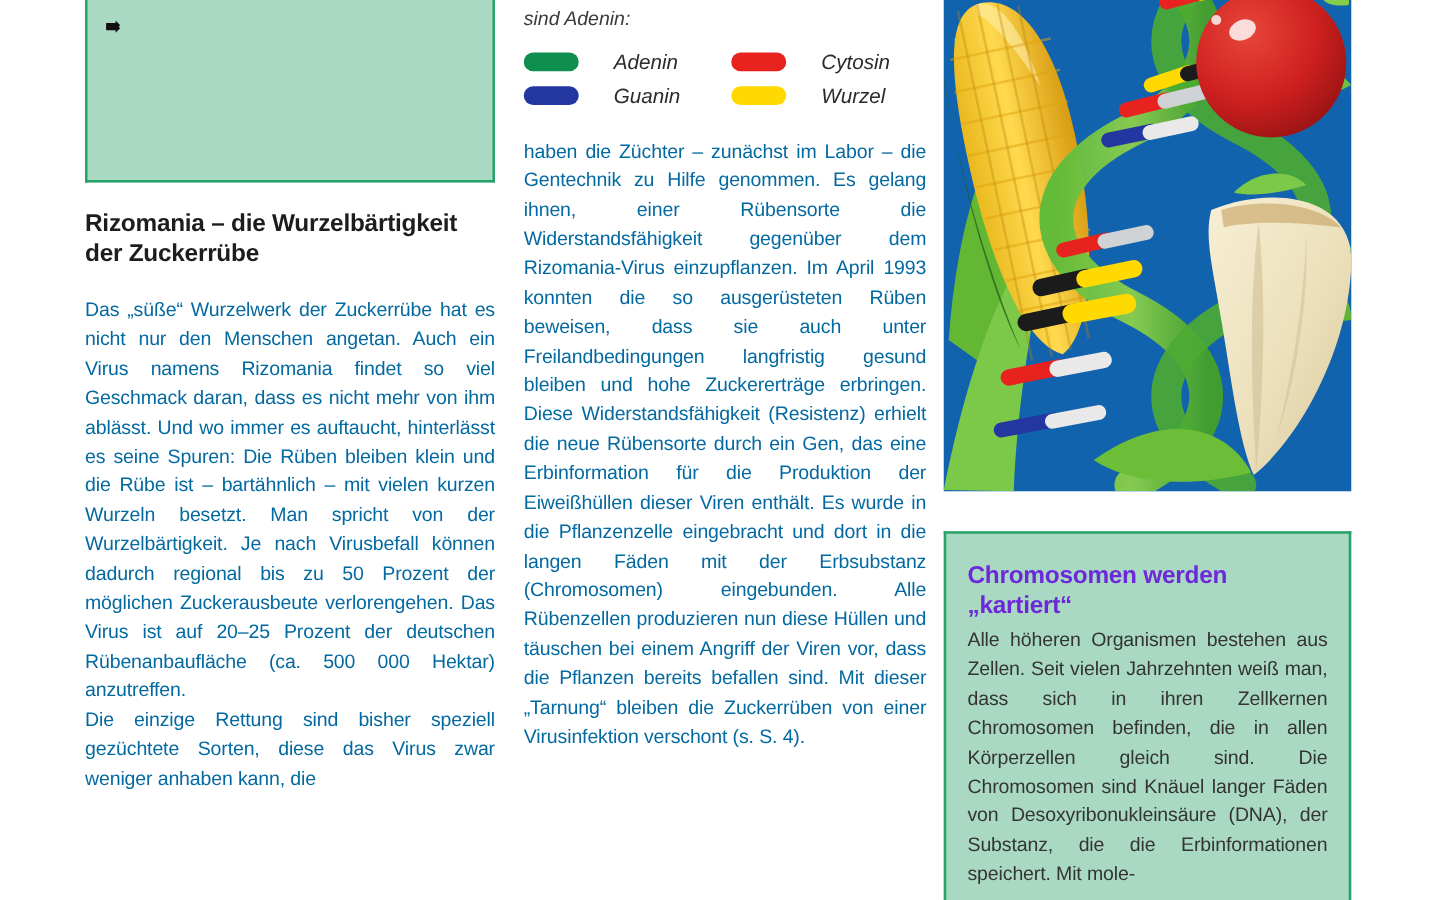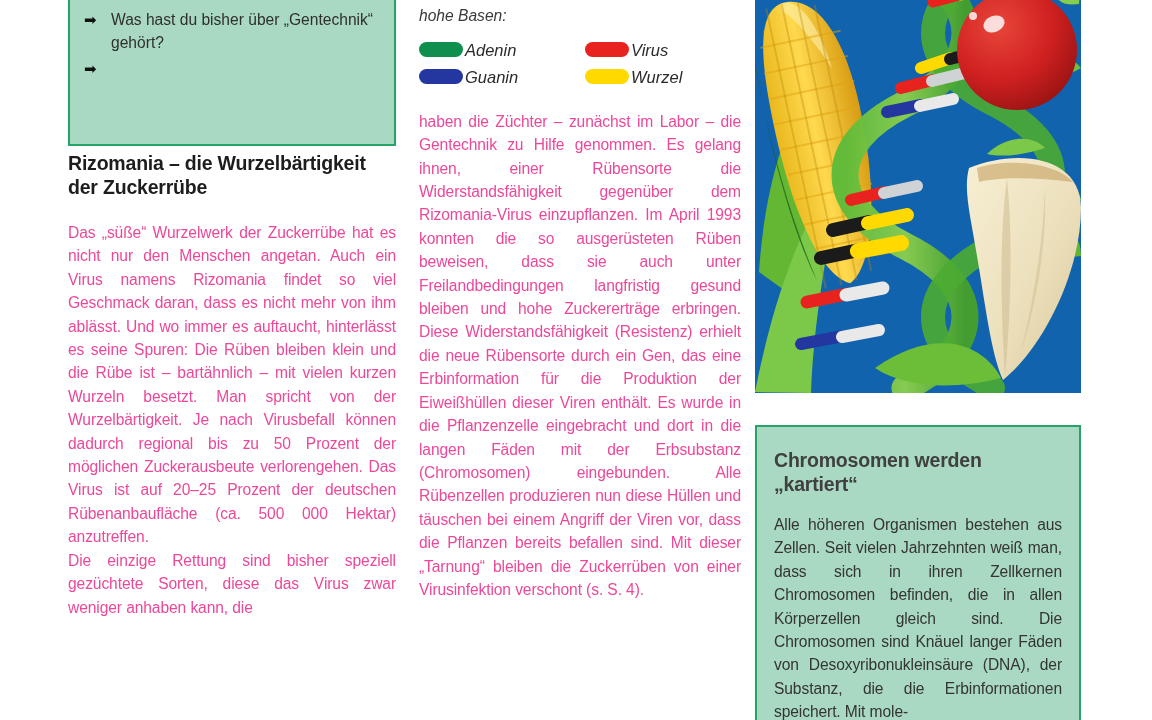--- a/index.html
+++ b/index.html
@@ -17,21 +17,21 @@
   
   .col { position:absolute; top:0; }
   .col1 { left:68px;  width:328px; }
   .col2 { left:419px; width:322px; }
 
   
   .body-text {
     font-size:15.6px;
     line-height:23.4px;
     text-align:justify;
-    color:#ec4899;
+    color:#0369a1;
     letter-spacing:-0.1px;
   }
   .body-text p { margin:0; }
   .body-text p + p { margin-top:0px; }
 
   h2.sec-title {
     font-size:19.5px;
     line-height:23.5px;
     font-weight:bold;
     color:#1d1d1d;
@@ -71,21 +71,21 @@
     margin:0;
   }
   .legend-intro .clipped { display:block; margin-top:-15px; }
   .legend {
     margin-top:13px;
     display:grid;
     grid-template-columns:1fr 1fr;
     row-gap:9px;
     column-gap:10px;
   }
-  .legend-item { display:flex; align-items:center; gap:2px; }
+  .legend-item { display:flex; align-items:center; gap:28px; }
   .swatch { width:44px; height:15px; border-radius:8px; flex:0 0 auto; }
   .legend-label {
     font-style:italic;
     font-size:16.5px;
     color:#2b2b2b;
     line-height:18px;
   }
 
   
   .illus {
@@ -100,68 +100,67 @@
   .gbox {
     position:absolute; left:755px; top:425px;
     width:326px; height:300px;
     background:#a9d9c2;
     border:2px solid #27a268;
     border-bottom:0;
     overflow:hidden;
   }
   .gbox-inner { padding:22px 17px 0 17px; }
   .gbox h3 {
-    margin:0 0 17px 0;
+    margin:0 0 5px 0;
     font-size:19.5px;
     line-height:23.5px;
     font-weight:bold;
-    color:#404040;
+    color:#6d28d9;
     letter-spacing:-0.2px;
   }
   .gbox .body-text { color:#343434; }
 </style>
 </head>
 <body>
 
 <div class="page">
 
   <div class="qbox">
     <ul class="qlist">
       <li>
         <span class="arrow">➡</span>
-        <span>Was hast du bisher über „Gentechnik“ gehört?</span>
       </li>
       <li>
         <span class="arrow">➡</span>
       </li>
     </ul>
   </div>
 
-  <div class="col col1" style="top:152px;">
+  <div class="col col1" style="top:168px;">
     <h2 class="sec-title">Rizomania – die Wurzel­bärtigkeit der Zuckerrübe</h2>
     <div class="body-text">
       <p>Das „süße“ Wurzelwerk der Zuckerrübe hat es nicht nur den Menschen angetan. Auch ein Virus namens Rizomania findet so viel Geschmack daran, dass es nicht mehr von ihm ablässt. Und wo immer es auftaucht, hinterlässt es seine Spuren: Die Rüben bleiben klein und die Rübe ist – bartähnlich – mit vielen kurzen Wurzeln besetzt. Man spricht von der Wurzelbärtigkeit. Je nach Virusbefall können dadurch regional bis zu 50 Prozent der möglichen Zuckerausbeute verlorengehen. Das Virus ist auf 20–25 Prozent der deutschen Rübenanbaufläche (ca. 500 000 Hektar) anzutreffen.</p>
       <p>Die einzige Rettung sind bisher speziell gezüchtete Sorten, diese das Virus zwar weniger anhaben kann, die</p>
     </div>
   </div>
 
   <div class="col col2" style="top:-4px;">
     <div class="legend-intro">
       <span class="clipped">substanz in einem Chromosom</span>
-      <span>hohe Basen:</span>
+      <span>sind Adenin:</span>
     </div>
 
     <div class="legend">
       <div class="legend-item">
         <span class="swatch" style="background:#0f8f4e"></span>
         <span class="legend-label">Adenin</span>
       </div>
       <div class="legend-item">
         <span class="swatch" style="background:#e8231f"></span>
-        <span class="legend-label">Virus</span>
+        <span class="legend-label">Cytosin</span>
       </div>
       <div class="legend-item">
         <span class="swatch" style="background:#2436a0"></span>
         <span class="legend-label">Guanin</span>
       </div>
       <div class="legend-item">
         <span class="swatch" style="background:#ffd900"></span>
         <span class="legend-label">Wurzel</span>
       </div>
     </div>

